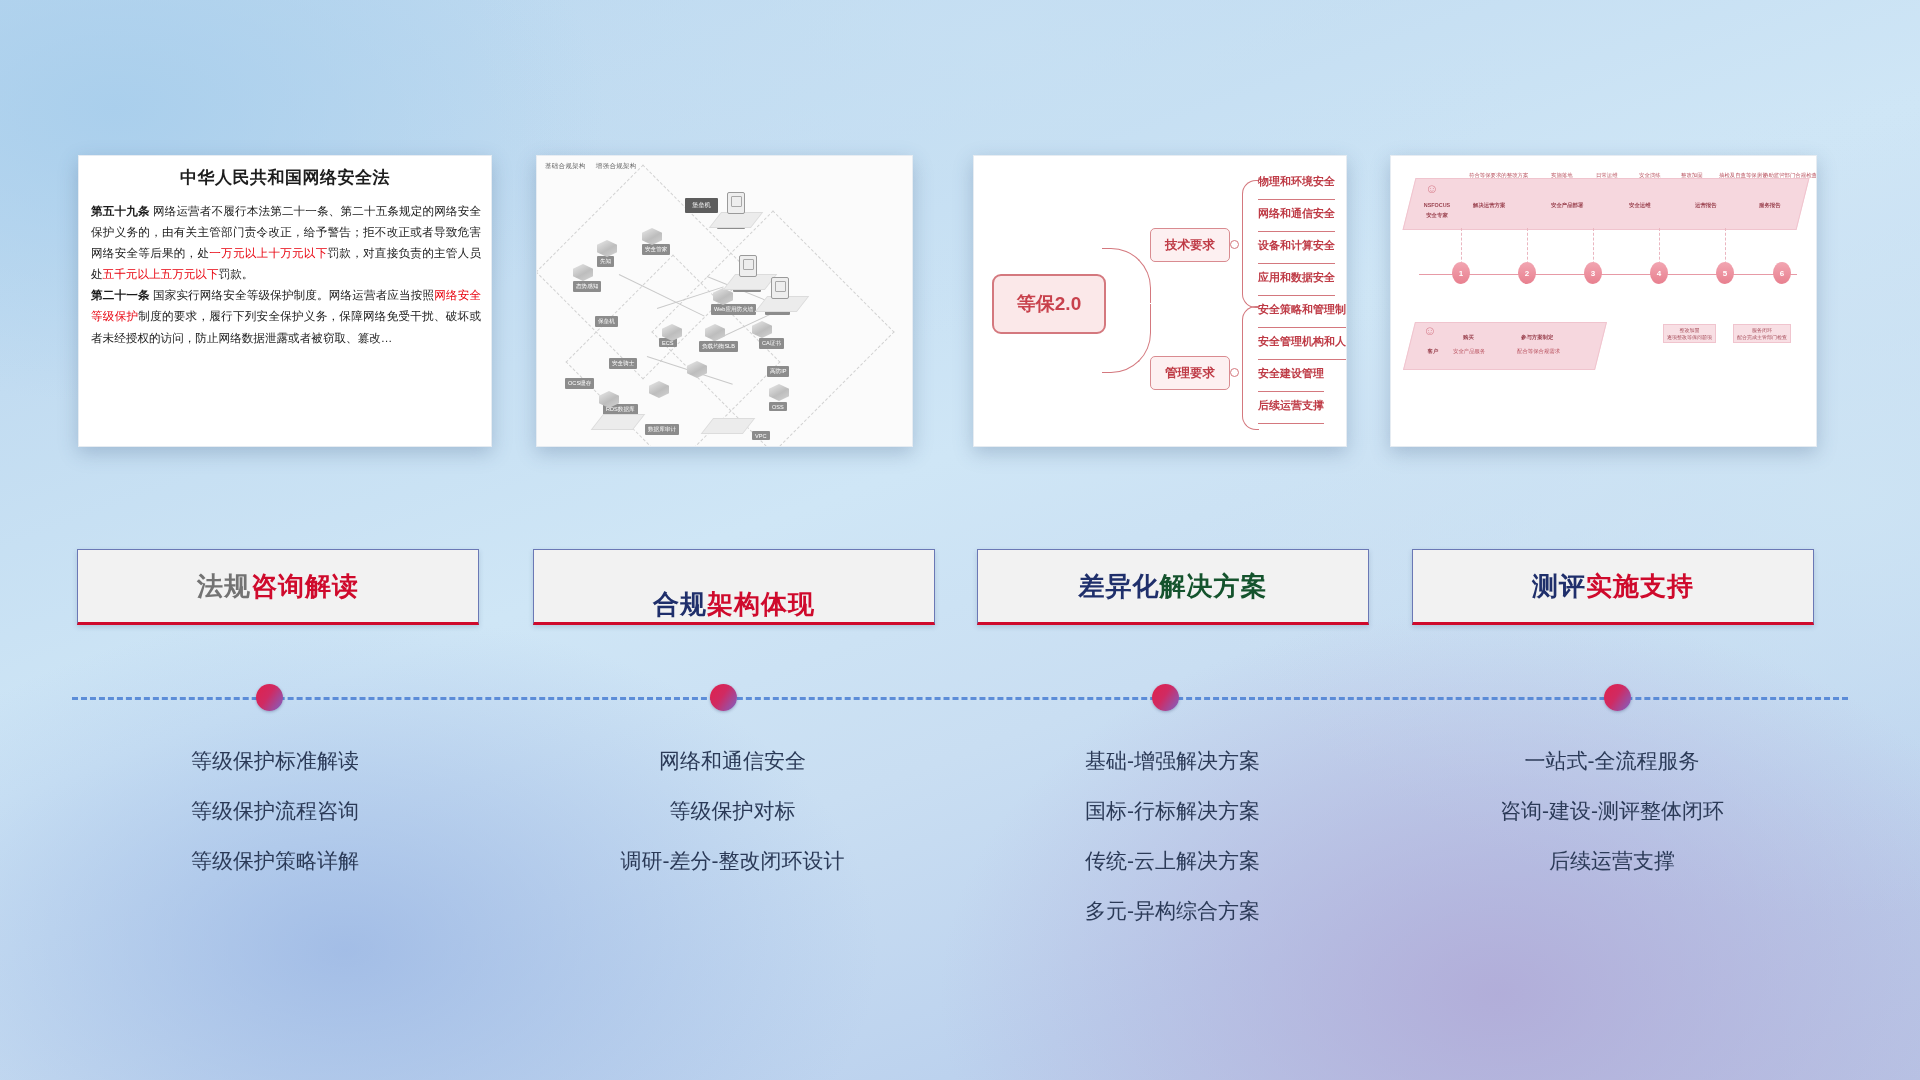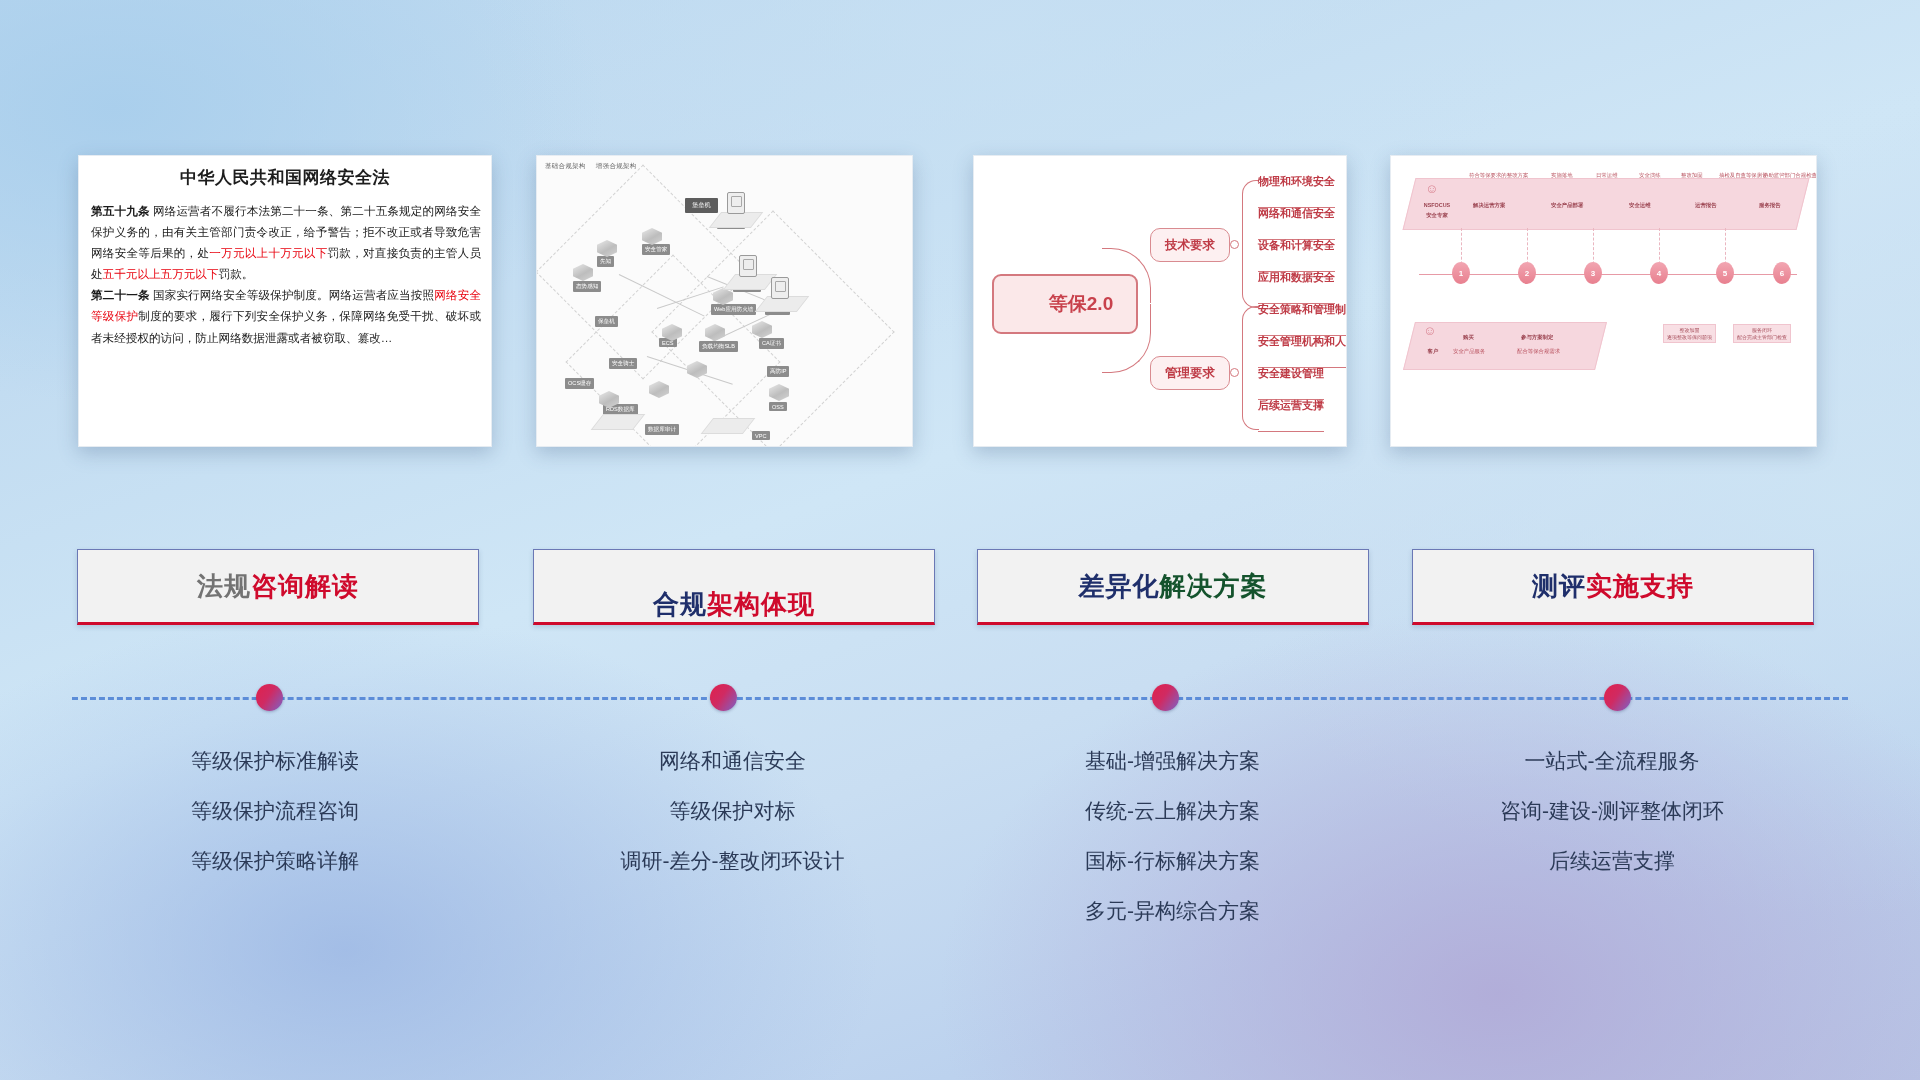--- a/index.html
+++ b/index.html
@@ -53,25 +53,25 @@
     transform:skewX(-38deg);border:1px solid #dcdcdc;}
   .dashdia{position:absolute;border:1px dashed #d2d2d2;}
   .diagline{position:absolute;height:1px;background:#c9c9c9;transform-origin:left center;}
 
   
   .mm{position:absolute;inset:0;background:#fff;}
   .mm-root{position:absolute;border:2.5px solid #d4787e;background:#fbe8e9;
     border-radius:9px;color:#c8414c;font-size:19px;font-weight:bold;
     display:flex;align-items:center;justify-content:center;}
   .mm-branch{position:absolute;border:1.6px solid #d98b90;background:#fdf0f1;
-    border-radius:10px;color:#bf3c47;font-size:12.5px;font-weight:bold;
+    border-radius:5px;color:#bf3c47;font-size:12.5px;font-weight:bold;
     display:flex;align-items:center;justify-content:center;font-family:"Liberation Serif",serif;}
   .mm-leaf{position:absolute;color:#bf3c47;font-size:11px;font-weight:bold;
     font-family:"Liberation Serif",serif;white-space:nowrap;
-    border-bottom:1.6px solid #d4787e;padding-bottom:18px;}
+    border-bottom:1.6px solid #d4787e;padding-bottom:10px;}
   .mm-curve{position:absolute;border-left:1.6px solid #d4787e;border-top:1.6px solid #d4787e;
     border-bottom:1.6px solid #d4787e;border-right:0;border-radius:14px 0 0 14px;}
   .mm-conn{position:absolute;border-top:1.6px solid #d4787e;border-right:1.6px solid #d4787e;
     border-radius:0 40px 0 0;}
   .mm-dot{position:absolute;width:7px;height:7px;border:1.4px solid #d4787e;border-radius:50%;background:#fff;}
 
   
   .sf{position:absolute;inset:0;background:#fff;}
   .sf-band{position:absolute;background:#f6d7de;border:1px solid #f0c4ce;}
   .sf-band.sk{transform:skewX(-14deg);}
@@ -179,21 +179,21 @@
       <div class="srv" style="left:202px;top:99px;"></div>
       <div class="plate" style="left:224px;top:140px;"></div>
       <div class="srv" style="left:234px;top:121px;"></div>
       <div class="plate" style="left:170px;top:262px;"></div>
       <div class="plate" style="left:60px;top:258px;"></div>
     </div>
   </div>
 
   <div class="card" style="left:973px;top:155px;width:372px;height:290px;">
     <div class="mm">
-      <div class="mm-root" style="left:18px;top:118px;width:110px;height:56px;padding-left:32px;">等保2.0</div>
+      <div class="mm-root" style="left:18px;top:118px;width:110px;height:56px;">等保2.0</div>
 
       <div class="mm-conn" style="left:128px;top:92px;width:48px;height:54px;border-left:0;border-bottom:0;"></div>
       <div class="mm-conn" style="left:128px;top:148px;width:48px;height:68px;border-top:0;border-bottom:1.6px solid #d4787e;border-radius:0 0 40px 0;"></div>
 
       <div class="mm-branch" style="left:176px;top:72px;width:78px;height:32px;">技术要求</div>
       <div class="mm-branch" style="left:176px;top:200px;width:78px;height:32px;">管理要求</div>
 
       <div class="mm-dot" style="left:256px;top:84px;"></div>
       <div class="mm-dot" style="left:256px;top:212px;"></div>
 
@@ -300,22 +300,22 @@
     <div class="li">等级保护流程咨询</div>
     <div class="li">等级保护策略详解</div>
   </div>
   <div class="col" style="left:510px;top:750px;width:445px;">
     <div class="li">网络和通信安全</div>
     <div class="li">等级保护对标</div>
     <div class="li">调研-差分-整改闭环设计</div>
   </div>
   <div class="col" style="left:955px;top:750px;width:435px;">
     <div class="li">基础-增强解决方案</div>
+    <div class="li">国标-行标解决方案</div>
     <div class="li">传统-云上解决方案</div>
-    <div class="li">国标-行标解决方案</div>
     <div class="li">多元-异构综合方案</div>
   </div>
   <div class="col" style="left:1392px;top:750px;width:440px;">
     <div class="li">一站式-全流程服务</div>
     <div class="li">咨询-建设-测评整体闭环</div>
     <div class="li">后续运营支撑</div>
   </div>
 
 </div>
 

